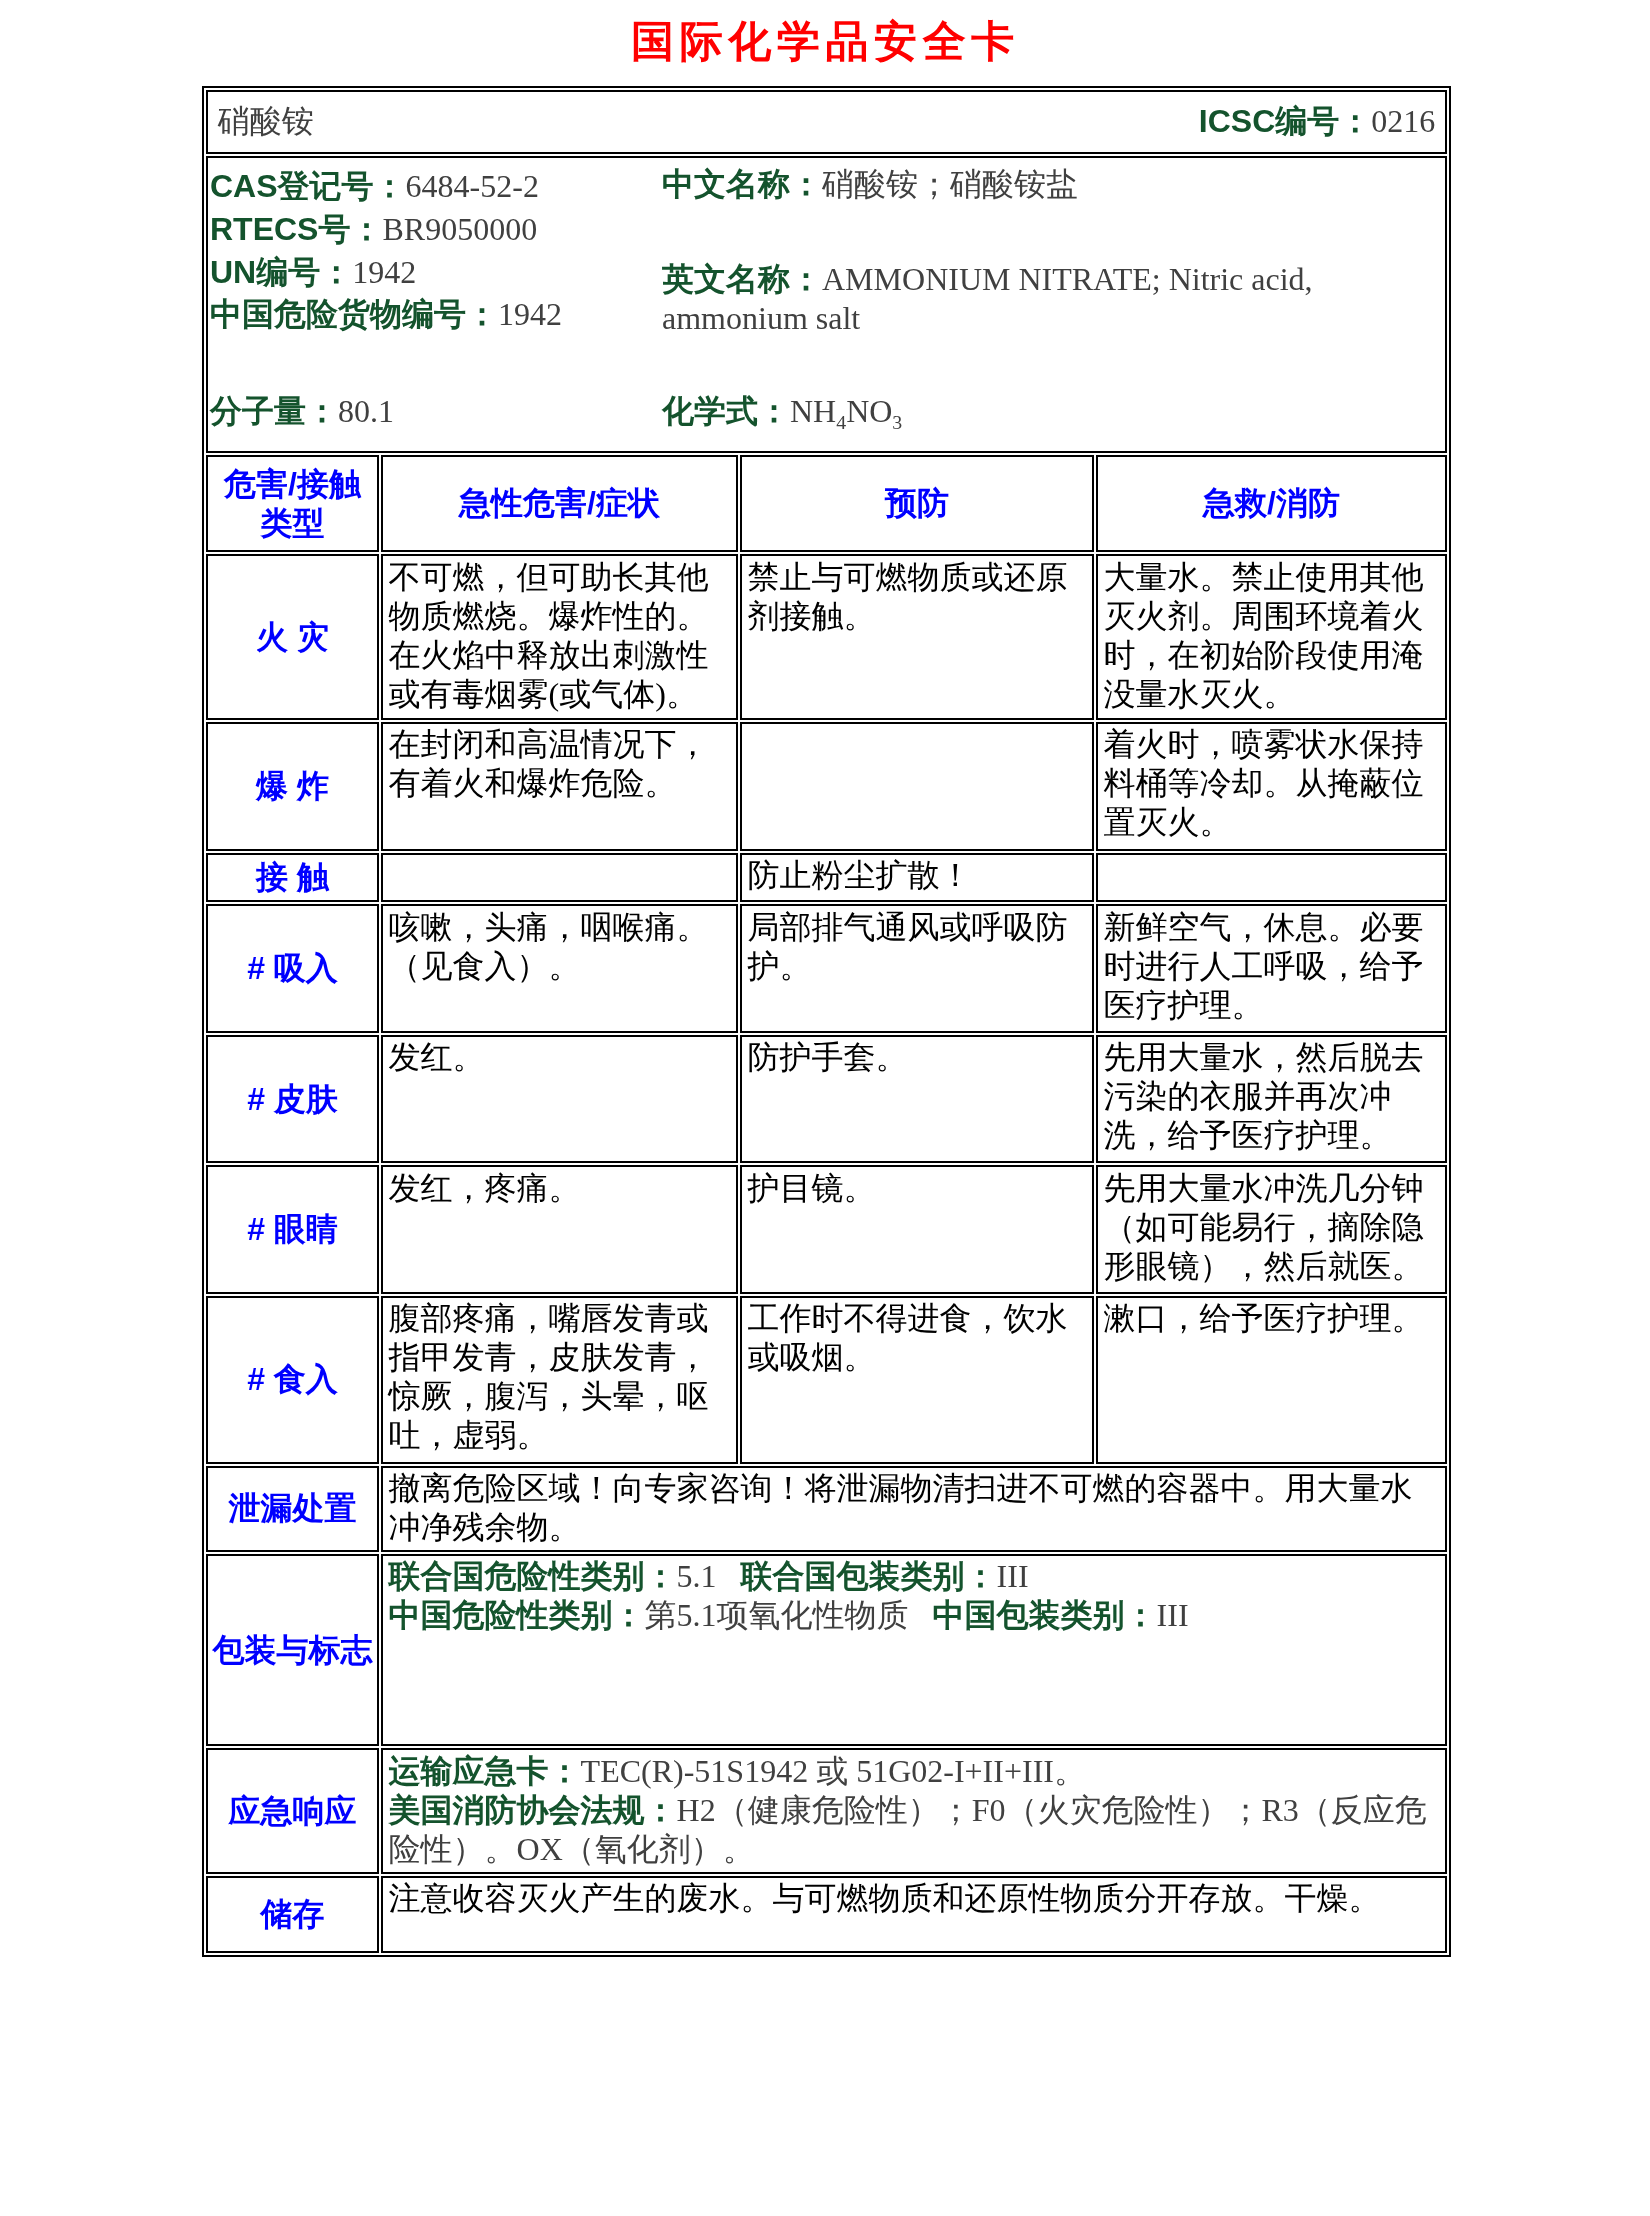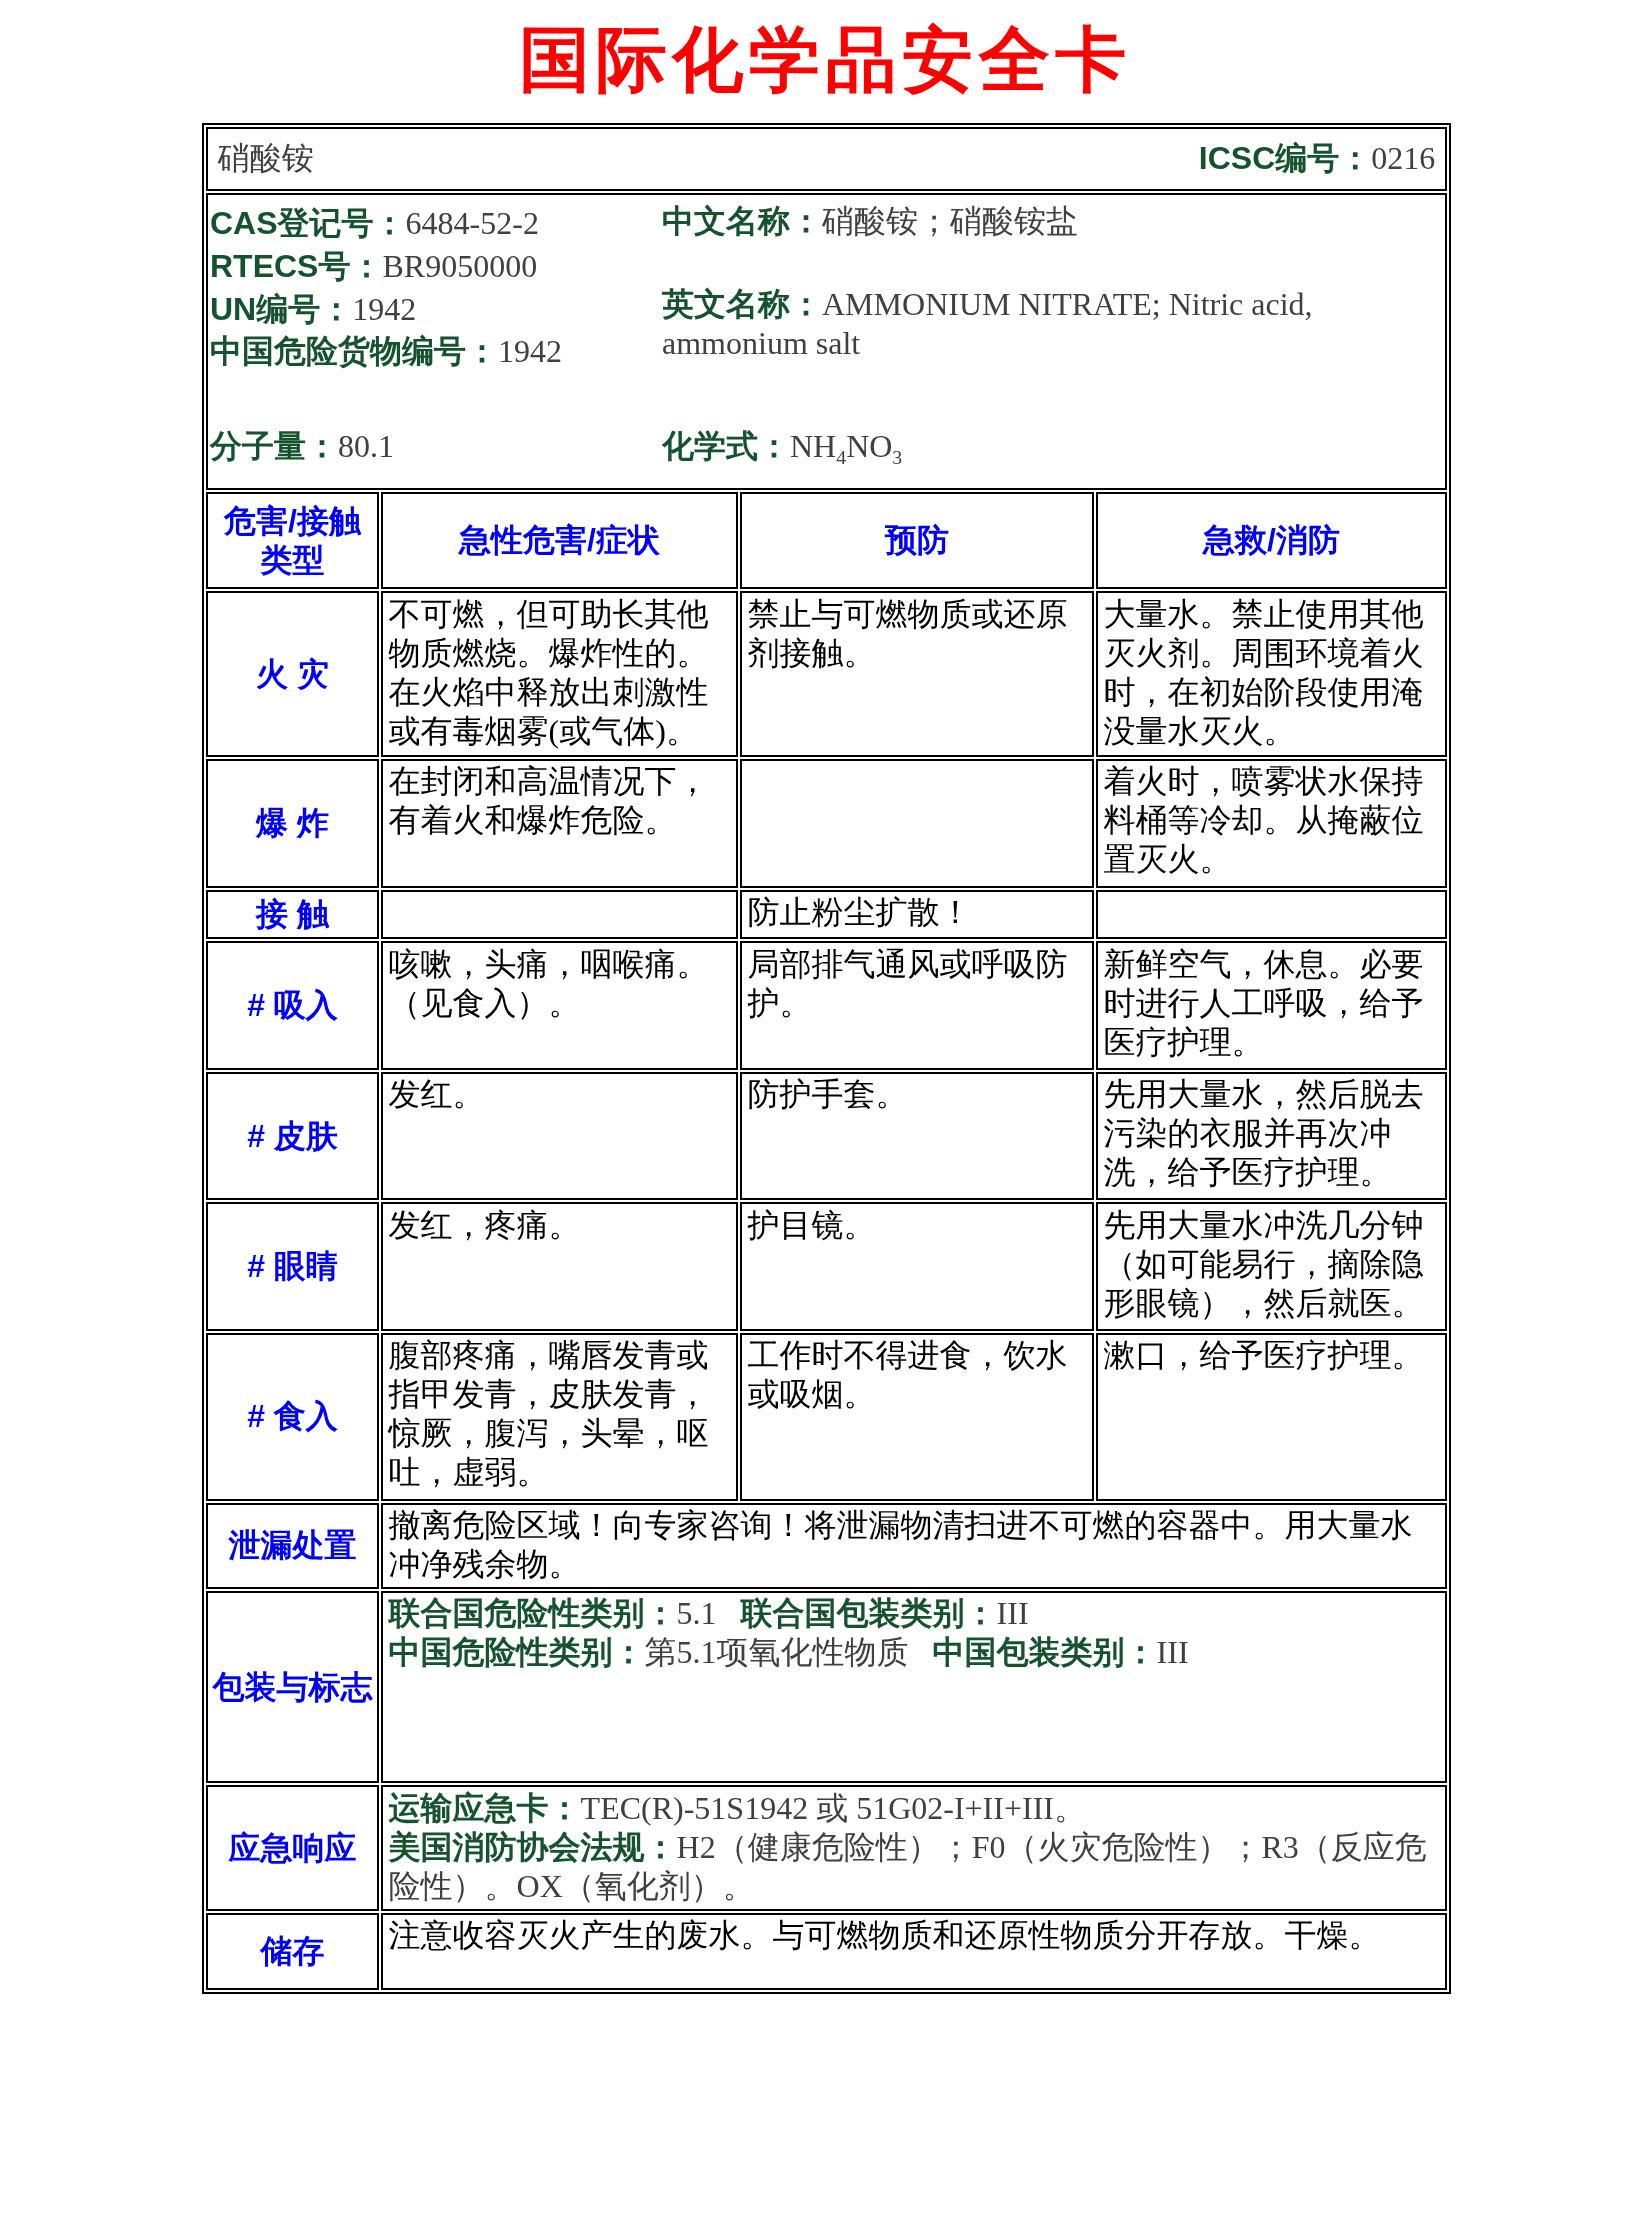--- a/index.html
+++ b/index.html
@@ -10,21 +10,21 @@
     background: #ffffff;
     font-family: "Liberation Serif", "DejaVu Serif", serif;
     font-size: 32px;
     color: #000000;
     overflow: hidden;
   }
   .title {
     margin: 12.5px 0 15.3px 0;
     text-align: center;
     font-family: "Liberation Serif", "DejaVu Serif", serif;
-    font-size: 71px;
+    font-size: 43px;
     font-weight: bold;
     color: #FF0000;
     letter-spacing: 5.6px;
   }
   table.card {
     table-layout: fixed;
     width: 1246px;
     margin-left: 202px;
     border: 2.8px solid #000;
     border-spacing: 2.1px;
@@ -44,21 +44,21 @@
   .val { color: #404040; }
   
   .name-cell { height: 60px; vertical-align: middle; padding: 0 9.8px; }
   .name-flex { display: flex; justify-content: space-between; align-items: center; }
   
   .id-cell { height: 279px; padding: 7px 2px; }
   .id-cols { display: flex; }
   .id-left { width: 452px; line-height: 1.34; }
   .id-right { width: 767px; }
   .id-line { white-space: nowrap; }
-  .en-line { margin-top: 44px; white-space: normal; }
+  .en-line { margin-top: 56px; white-space: normal; }
   .id-bottom { display: flex; margin-top: 54px; }
   .id-mw { width: 452px; }
   sub.fsub { font-size: 0.62em; line-height: 0; }
   
   .hcell, .tcell {
     font-family: "Liberation Sans", "DejaVu Sans", sans-serif;
     font-weight: bold;
     color: #0000FF;
     text-align: center;
     vertical-align: middle;

